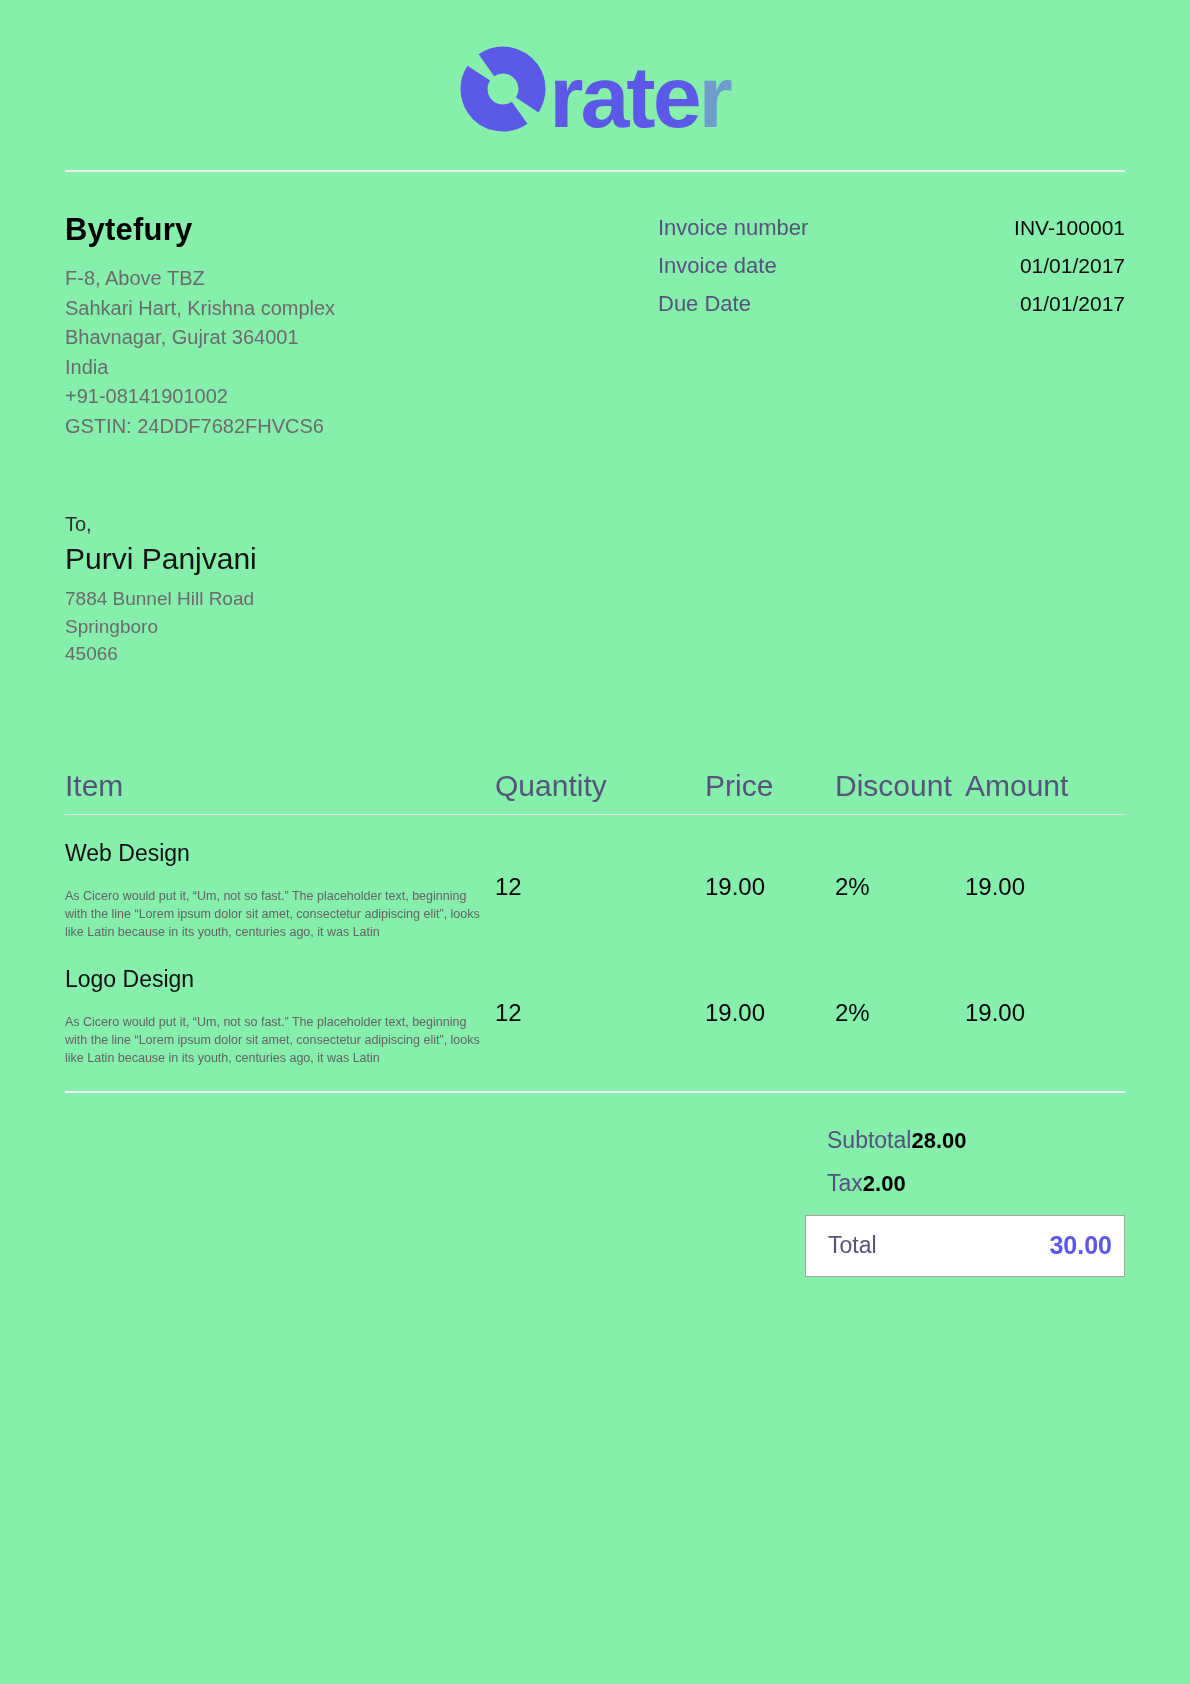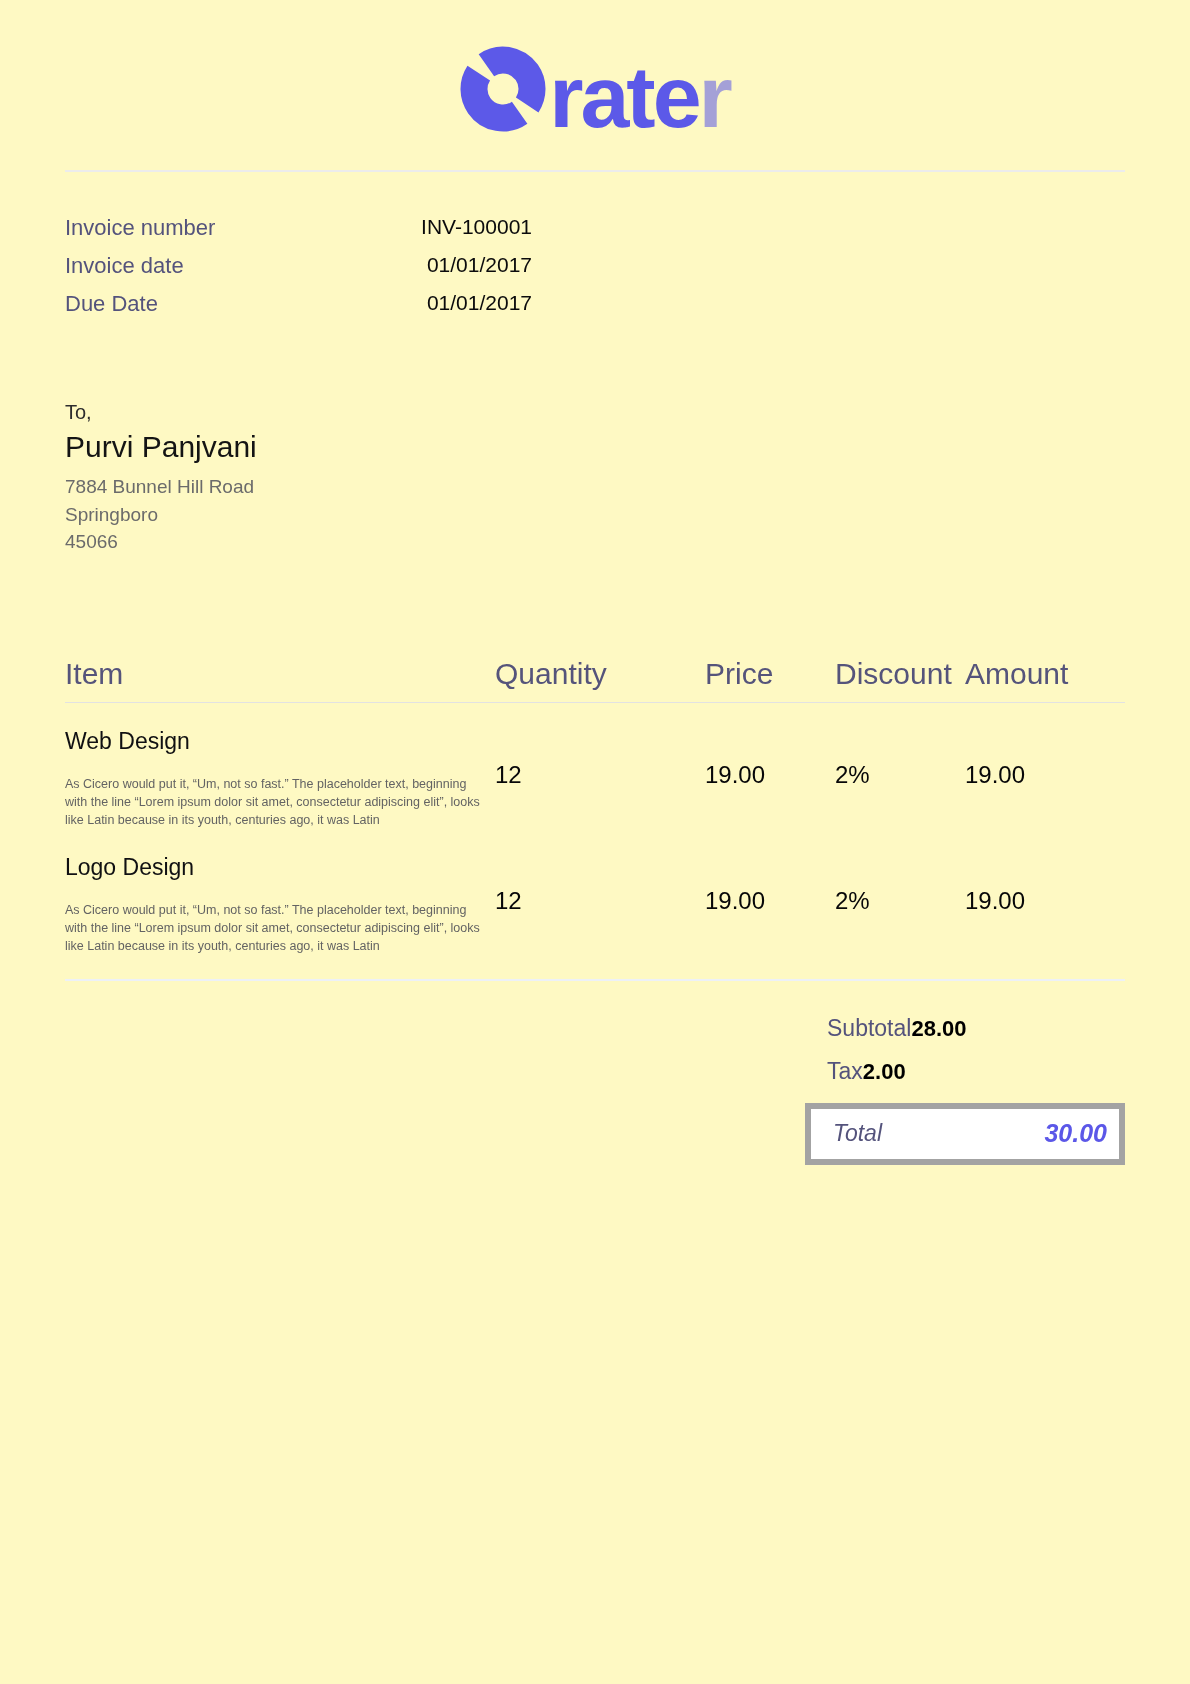--- a/index.html
+++ b/index.html
@@ -3,21 +3,21 @@
 <meta charset="utf-8">
 <style>
   * { margin: 0; padding: 0; box-sizing: border-box; }
   html, body { background: #ffffff; }
   body {
     width: 1190px; height: 1684px;
     font-family: "Liberation Sans", sans-serif;
     color: #0b0b0c;
     position: relative;
   }
-  .page { width: 1190px; height: 1684px; padding: 0 65px; background: #fef9c3; }
+  .page { width: 1190px; height: 1684px; padding: 0 65px; background: #86efac; }
 
   
   .logo-row { padding-top: 44px; text-align: center; height: 140px; }
   .logo {
     display: inline-flex; align-items: flex-end; justify-content: center;
     color: #5C59E8; line-height: 1;
   }
   .logo svg { display: block; margin-right: 3px; }
   .logo-text {
     font-size: 88px; font-weight: 800; letter-spacing: -3px;
@@ -27,21 +27,21 @@
 
   .top-divider { border: none; border-top: 2px solid #ececec; margin-top: 30px; }
 
   
   .header-section { display: flex; justify-content: space-between; margin-top: 40px; }
   .company-name { font-size: 31px; font-weight: 800; color: #000; letter-spacing: 0.2px; }
   .company-address { margin-top: 16px; }
   .addr-line { font-size: 20px; color: #6b6b6b; line-height: 29.5px; }
 
   .invoice-meta { width: 467px; padding-top: 3px; }
-  .meta-row { display: flex; justify-content: space-between; align-items: flex-start; margin-bottom: 12px; }
+  .meta-row { display: flex; justify-content: space-between; align-items: center; margin-bottom: 12px; }
   .meta-label { font-size: 22px; color: #54537c; }
   .meta-value { font-size: 21px; color: #0b0b0c; }
 
   
   .bill-to { margin-top: 72px; }
   .bill-prefix { font-size: 20px; color: #2d2d2d; }
   .bill-name { font-size: 30px; font-weight: 500; color: #141414; margin-top: 6px; }
   .bill-address { margin-top: 9px; }
   .bill-addr-line { font-size: 19px; color: #6b6b6b; line-height: 27.5px; }
 
@@ -62,24 +62,23 @@
 
   
   .totals { width: 320px; margin-left: auto; margin-top: 34px; }
   .totals-row {
     display: flex; justify-content: flex-start; align-items: baseline;
     padding: 0 6px 0 22px; height: 30px; margin-bottom: 13px;
   }
   .totals-label { font-size: 23px; color: #54537c; }
   .totals-value { font-size: 22px; font-weight: 700; color: #000; }
   .total-box {
-    margin-top: 15px; height: 62px; border: 6px solid #a3a3a3; background: #fff;
+    margin-top: 15px; height: 62px; border: 1px solid #a3a3a3; background: #fff;
     display: flex; justify-content: space-between; align-items: center;
     padding: 0 12px 0 22px;
-    font-style: italic;
   }
   .total-box .totals-label { font-size: 23px; }
   .total-value { font-size: 25px; font-weight: 700; color: #5B57E8; }
 </style>
 </head>
 <body>
 
 <div class="page">
 
   <div class="logo-row">
@@ -88,20 +87,31 @@
         <circle cx="43" cy="43" r="29" fill="none" stroke="#5C59E8" stroke-width="27" stroke-dasharray="80 11" transform="rotate(55 43 43)"></circle>
       </svg>
       <span class="logo-text">rate</span>
         <span class="logo-text logo-text-last">r</span>
     </div>
   </div>
 
   <hr class="top-divider">
 
   <div class="header-section">
+    <div class="company-block">
+      <div class="company-name">Bytefury</div>
+      <div class="company-address">
+        <div class="addr-line">F-8, Above TBZ</div>
+        <div class="addr-line">Sahkari Hart, Krishna complex</div>
+        <div class="addr-line">Bhavnagar, Gujrat 364001</div>
+        <div class="addr-line">India</div>
+        <div class="addr-line">+91-08141901002</div>
+        <div class="addr-line">GSTIN: 24DDF7682FHVCS6</div>
+      </div>
+    </div>
 
     <div class="invoice-meta">
       <div class="meta-row">
         <span class="meta-label">Invoice number</span>
         <span class="meta-value">INV-100001</span>
       </div>
       <div class="meta-row">
         <span class="meta-label">Invoice date</span>
         <span class="meta-value">01/01/2017</span>
       </div>

